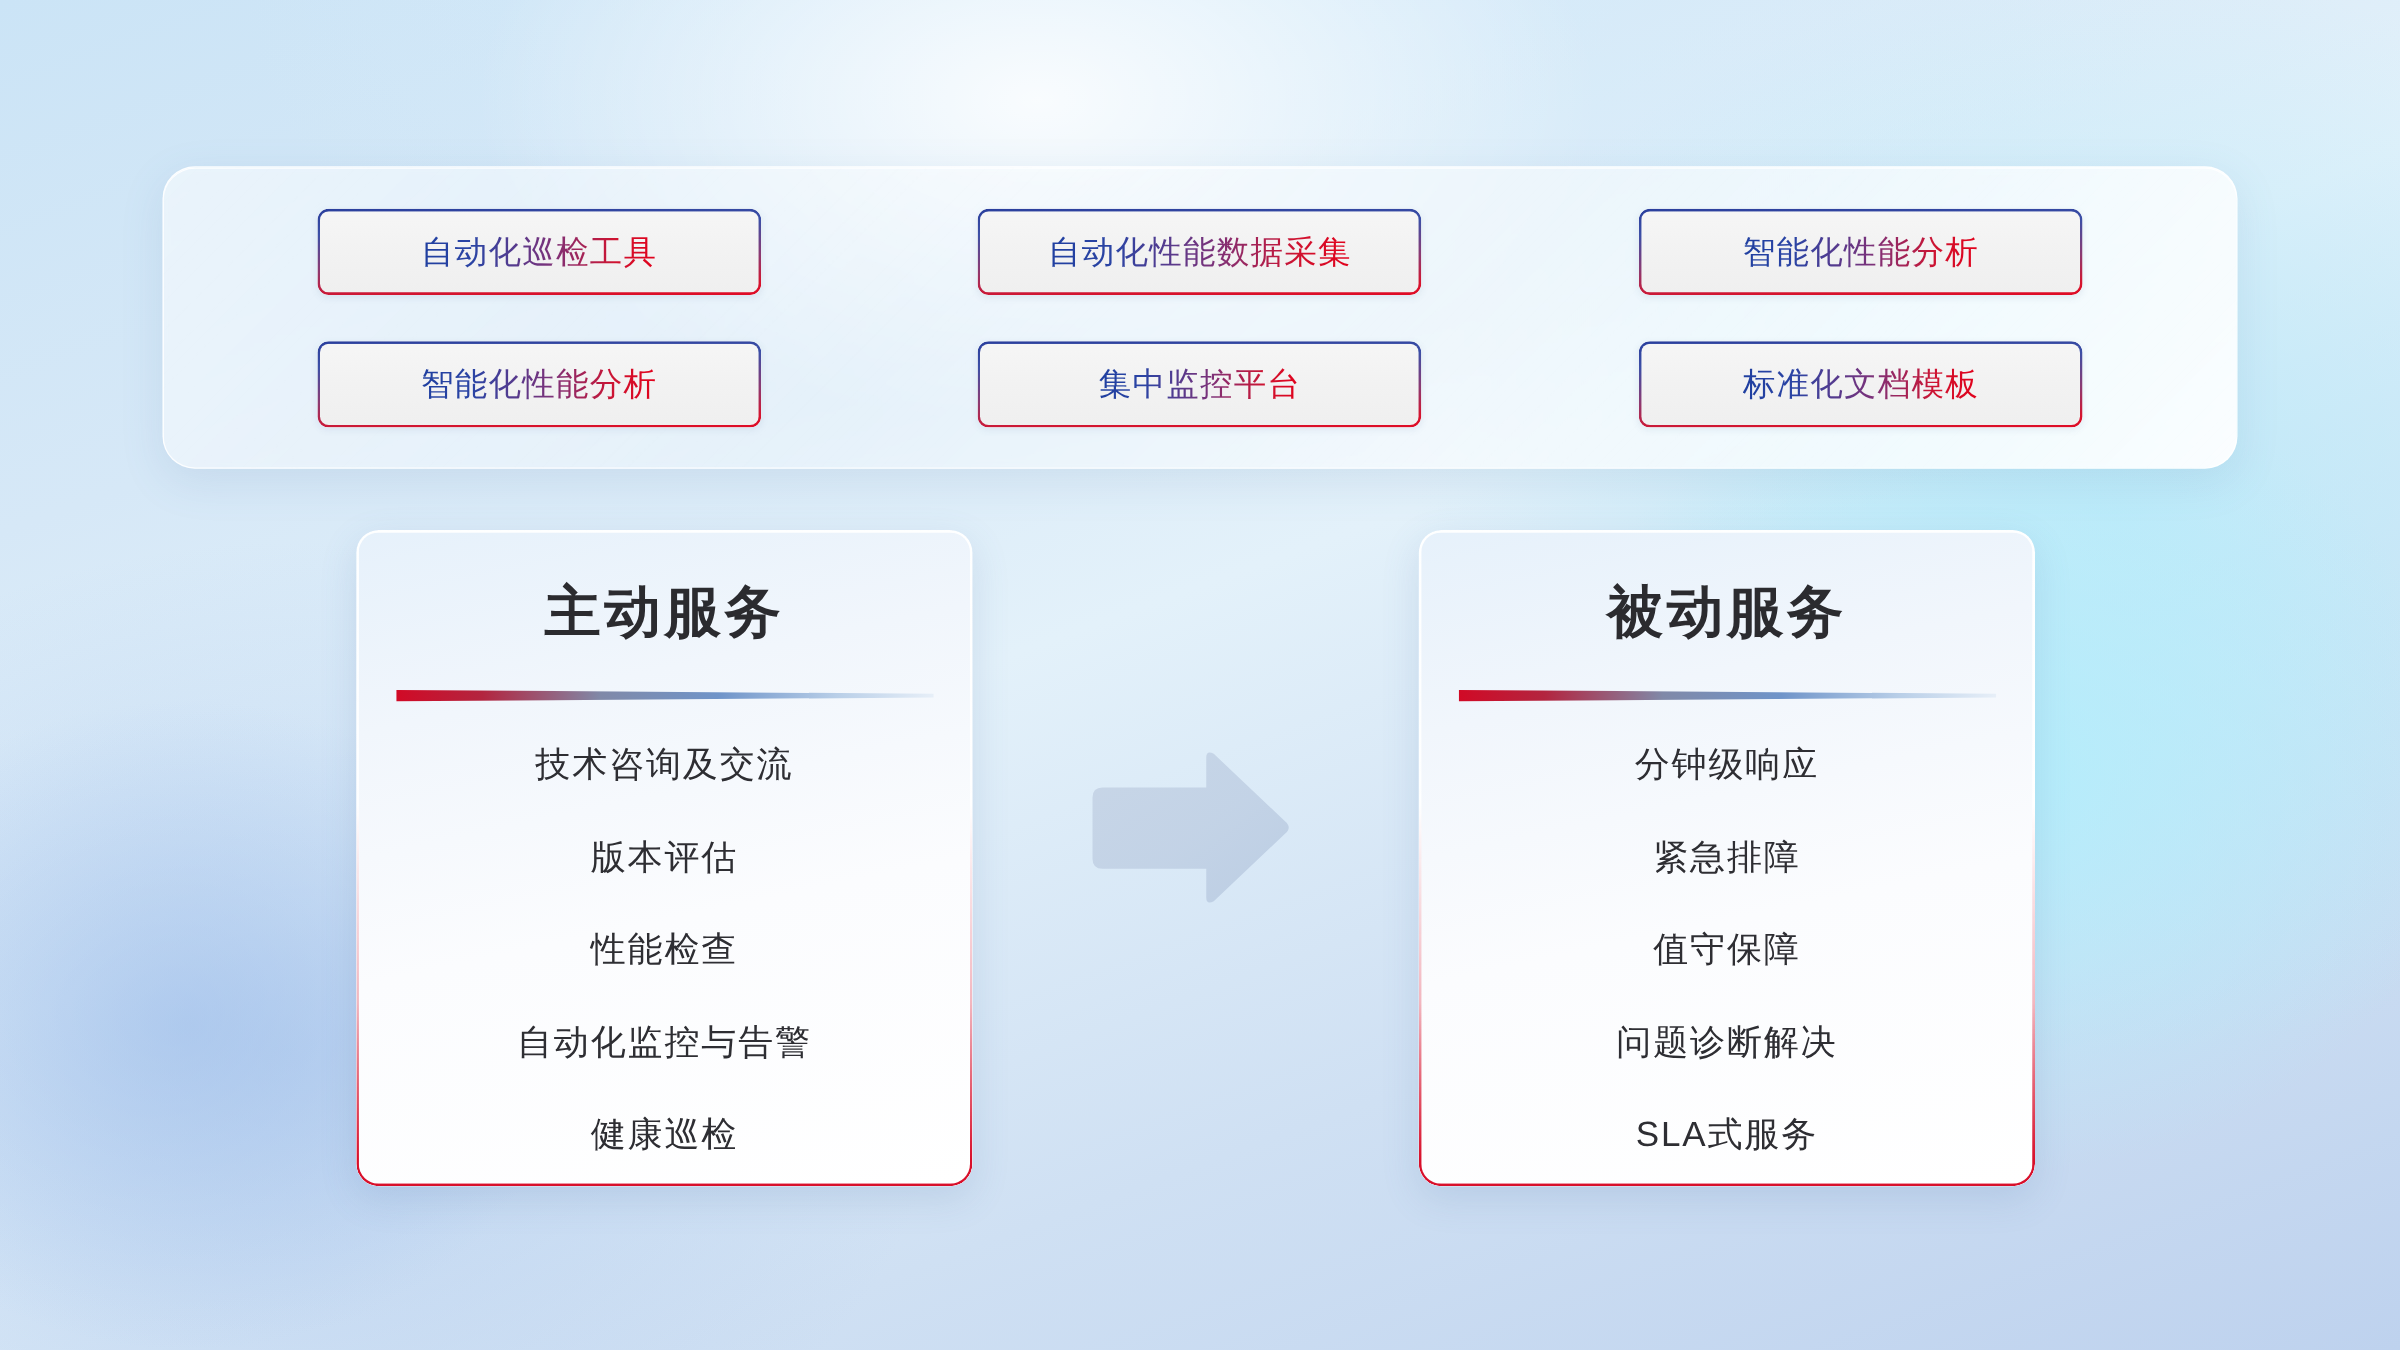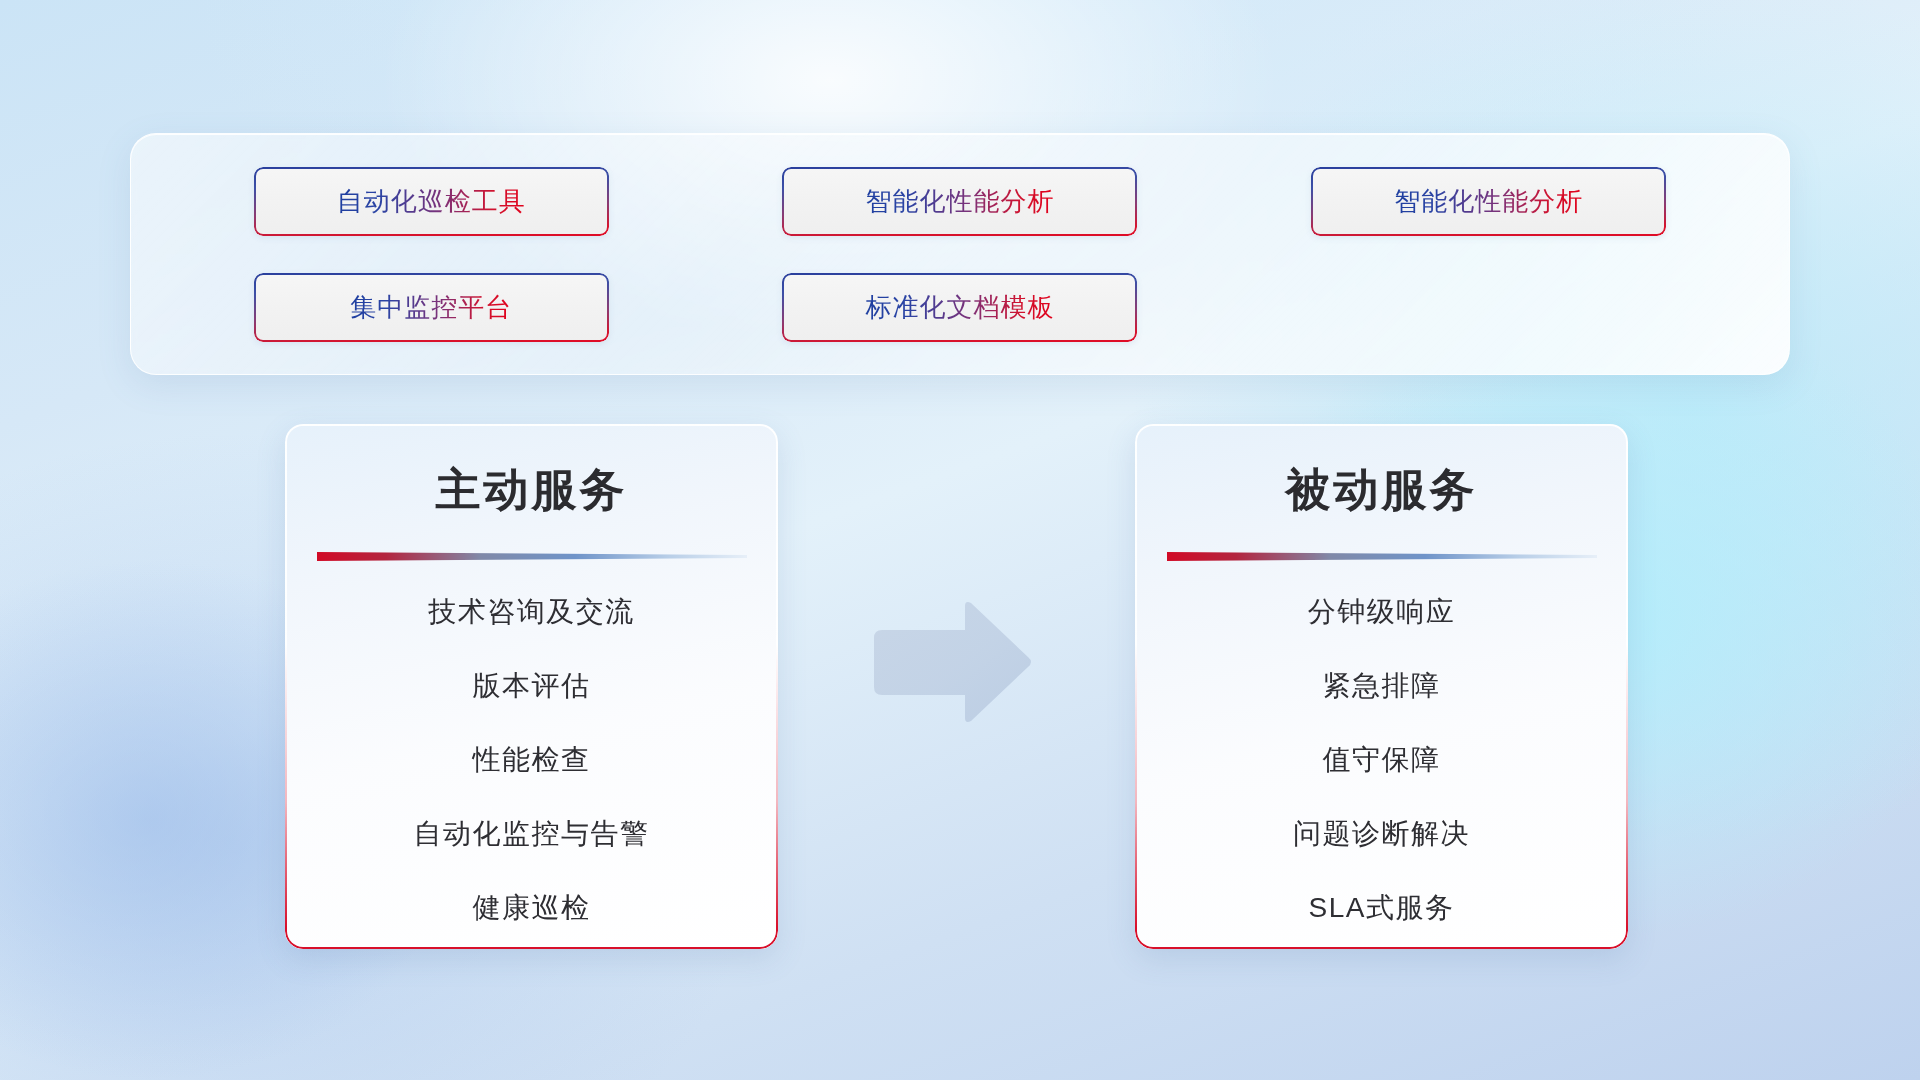--- a/index.html
+++ b/index.html
@@ -175,20 +175,23 @@
   <div class="glow glow-white"></div>
   <div class="glow glow-cyan"></div>
   <div class="glow glow-blue"></div>
 
   <div id="top-panel">
 
     <div class="chip">
       <span class="chip-label">自动化巡检工具</span>
     </div>
     <div class="chip">
+      <span class="chip-label">自动化性能数据采集</span>
+    </div>
+    <div class="chip">
       <span class="chip-label">智能化性能分析</span>
     </div>
     <div class="chip">
       <span class="chip-label">智能化性能分析</span>
     </div>
     <div class="chip">
       <span class="chip-label">集中监控平台</span>
     </div>
     <div class="chip">
       <span class="chip-label">标准化文档模板</span>

